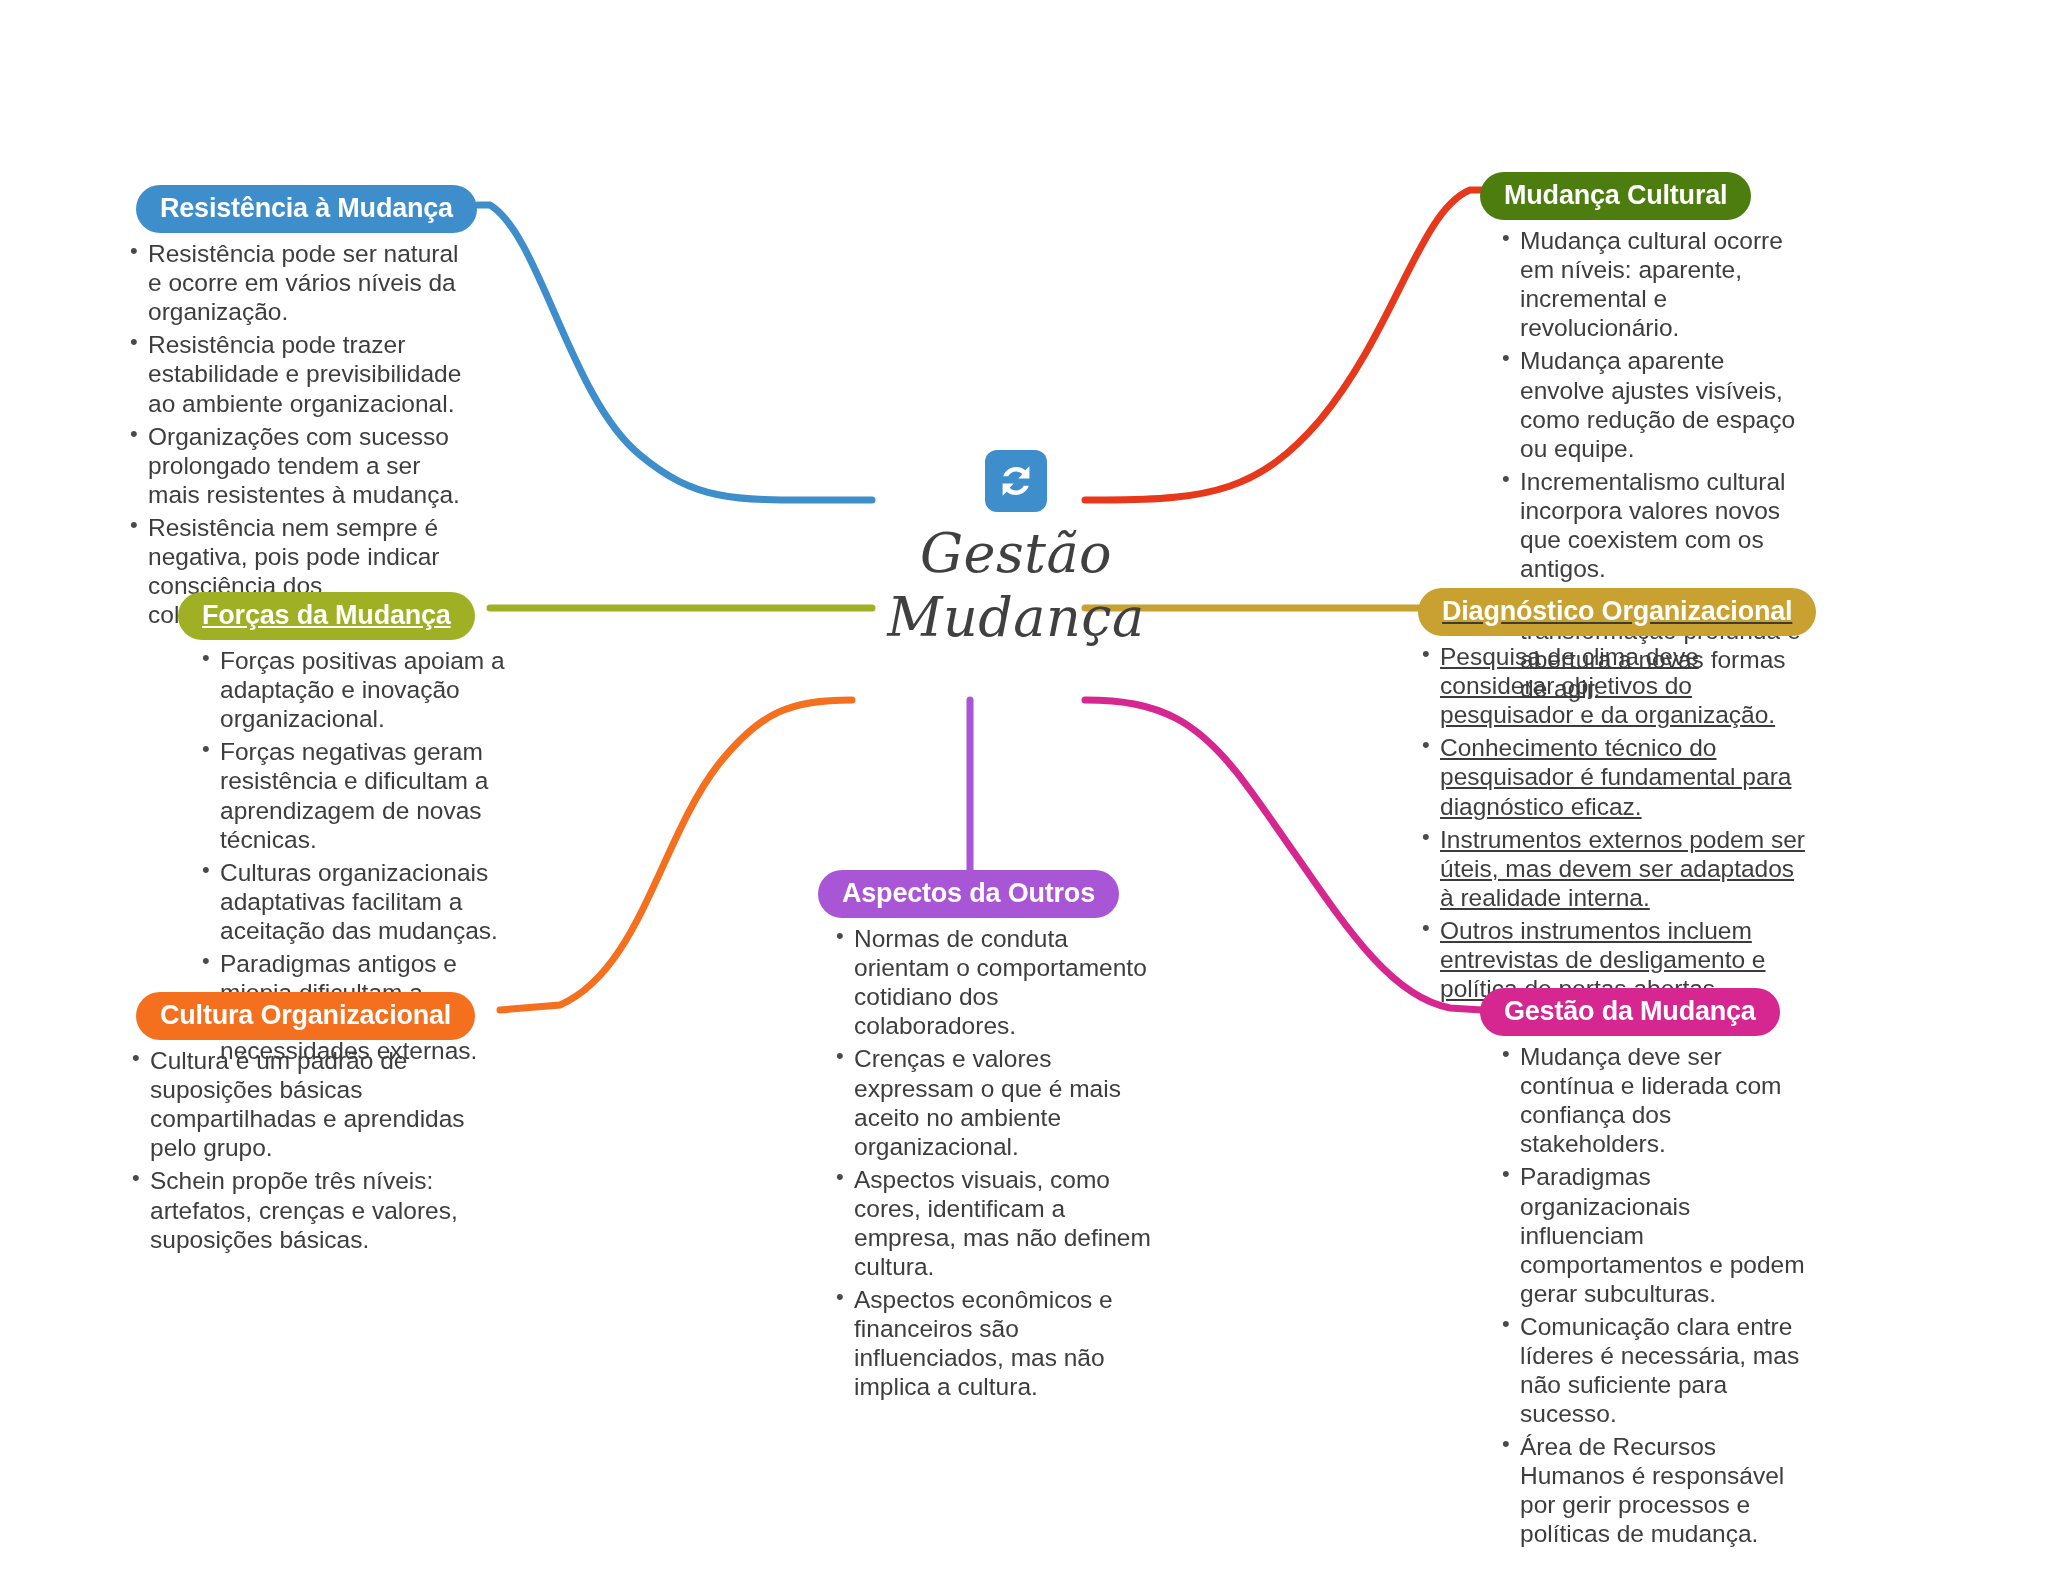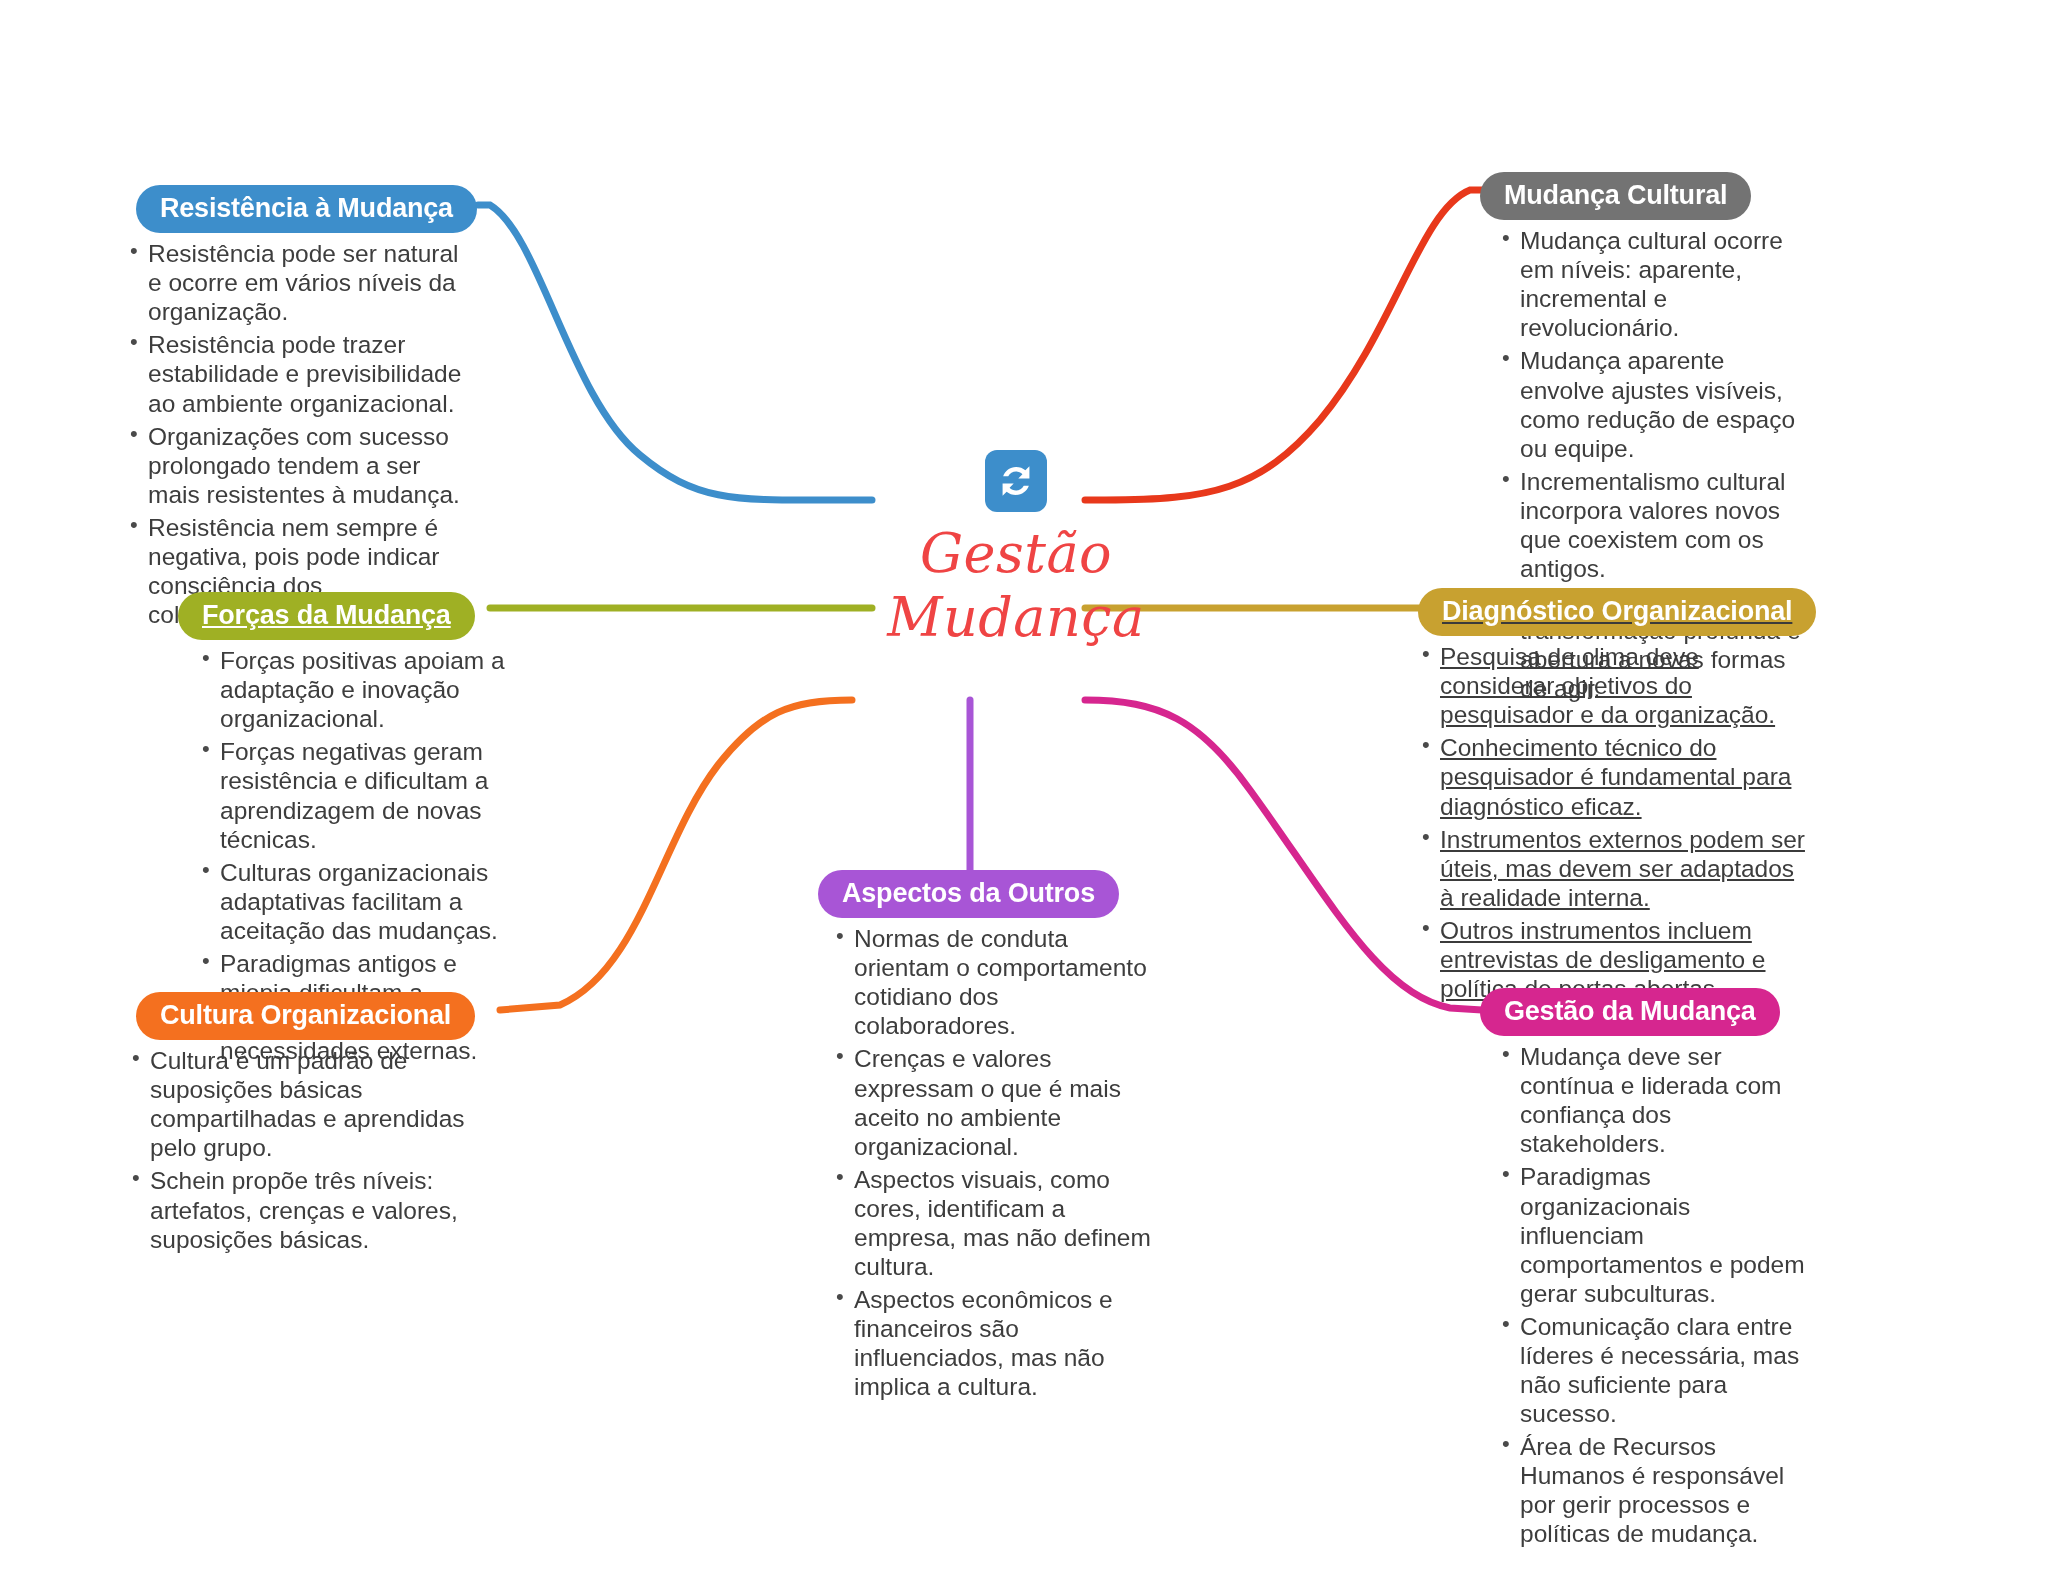--- a/index.html
+++ b/index.html
@@ -18,21 +18,21 @@
     display:flex;flex-direction:column;align-items:center;justify-content:flex-start;
   }
   .center-icon{
     width:62px;height:62px;border-radius:12px;background:#3d8ecb;
     display:flex;align-items:center;justify-content:center;
   }
   .center-icon svg{display:block;}
   .center-title{
     margin-top:10px;text-align:center;line-height:1.18;
     font-family:"DejaVu Serif",serif;
-    font-style:italic;font-weight:400;color:#ef4444;
+    font-style:italic;font-weight:400;color:#404040;
     font-size:54px;letter-spacing:0.5px;
   }
   .center-title .ln{display:block;}
 
   
   .branch{position:absolute;}
   .pill{
     display:inline-block;border-radius:34px;padding:9px 24px 11px 24px;
     color:#ffffff;font-weight:bold;font-size:27px;line-height:1.05;
     white-space:nowrap;letter-spacing:-0.2px;
@@ -155,21 +155,21 @@
     <ul class="points">
       <li>Normas de conduta orientam o comportamento cotidiano dos colaboradores.</li>
       <li>Crenças e valores expressam o que é mais aceito no ambiente organizacional.</li>
       <li>Aspectos visuais, como cores, identificam a empresa, mas não definem cultura.</li>
       <li>Aspectos econômicos e financeiros são influenciados, mas não implica a cultura.</li>
     </ul>
   </div>
 
   <div class="branch" id="b-mudancacult">
     <div class="pill-wrap right">
-        <div class="pill" style="background: #737373;">Mudança Cultural</div>
+        <div class="pill" style="background: #4d7c0f;">Mudança Cultural</div>
       </div>
     <ul class="points">
       <li>Mudança cultural ocorre em níveis: aparente, incremental e revolucionário.</li>
       <li>Mudança aparente envolve ajustes visíveis, como redução de espaço ou equipe.</li>
       <li>Incrementalismo cultural incorpora valores novos que coexistem com os antigos.</li>
       <li>Revolução cultural implica transformação profunda e abertura a novas formas de agir.</li>
     </ul>
   </div>
 
   <div class="branch" id="b-diagnostico">

